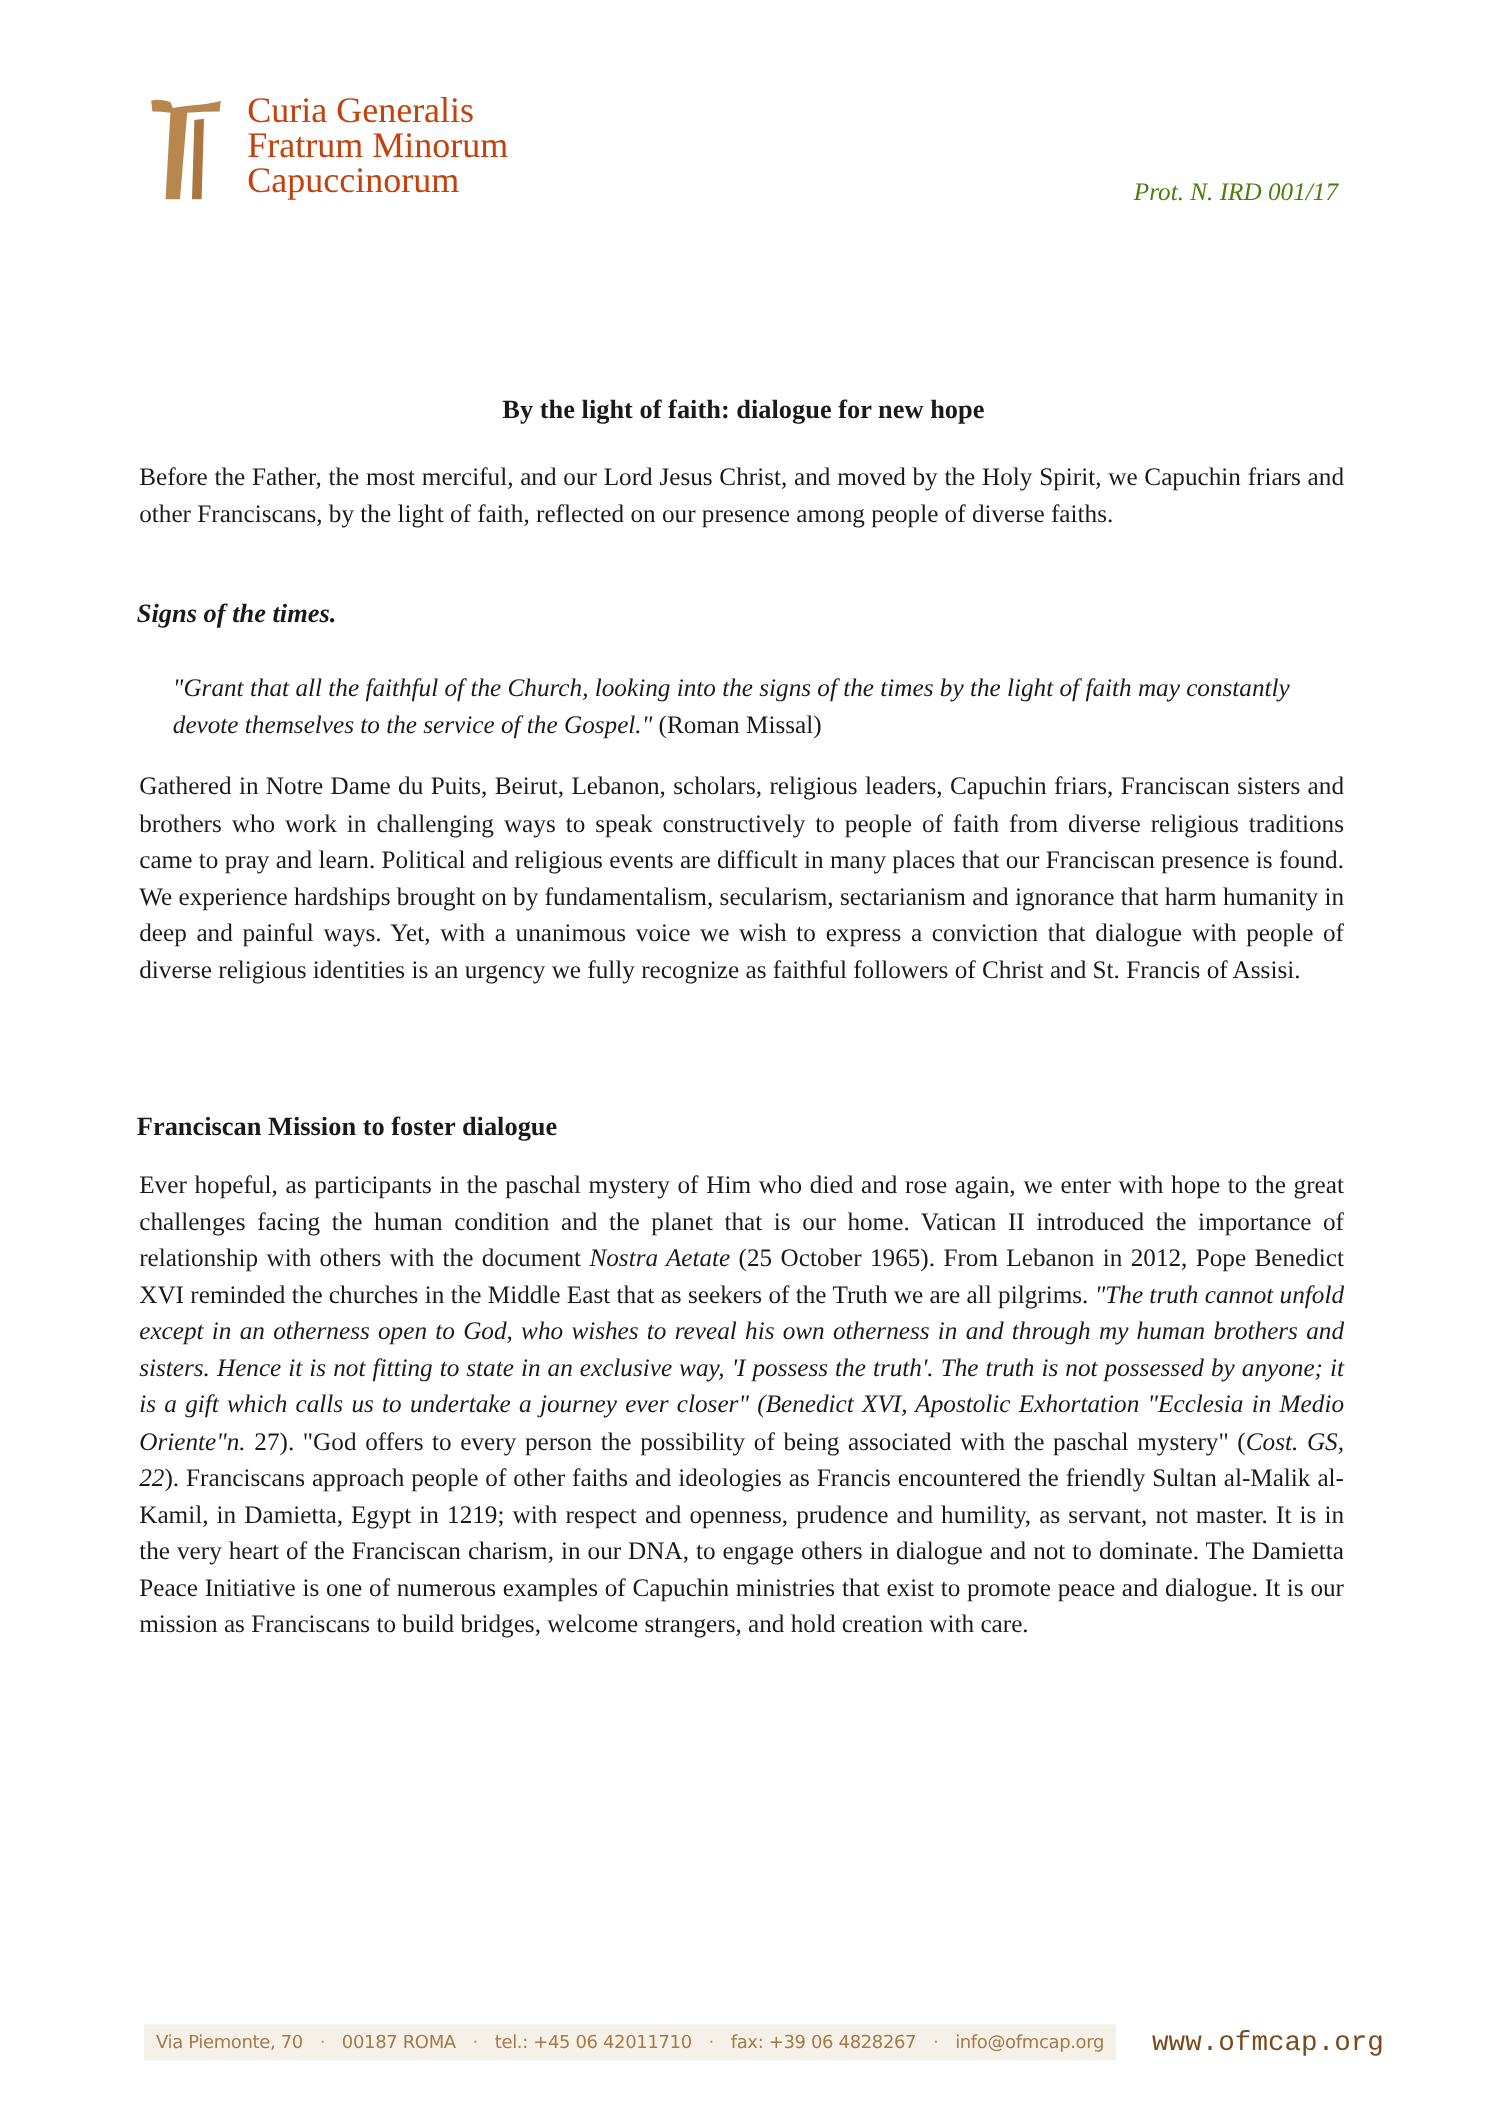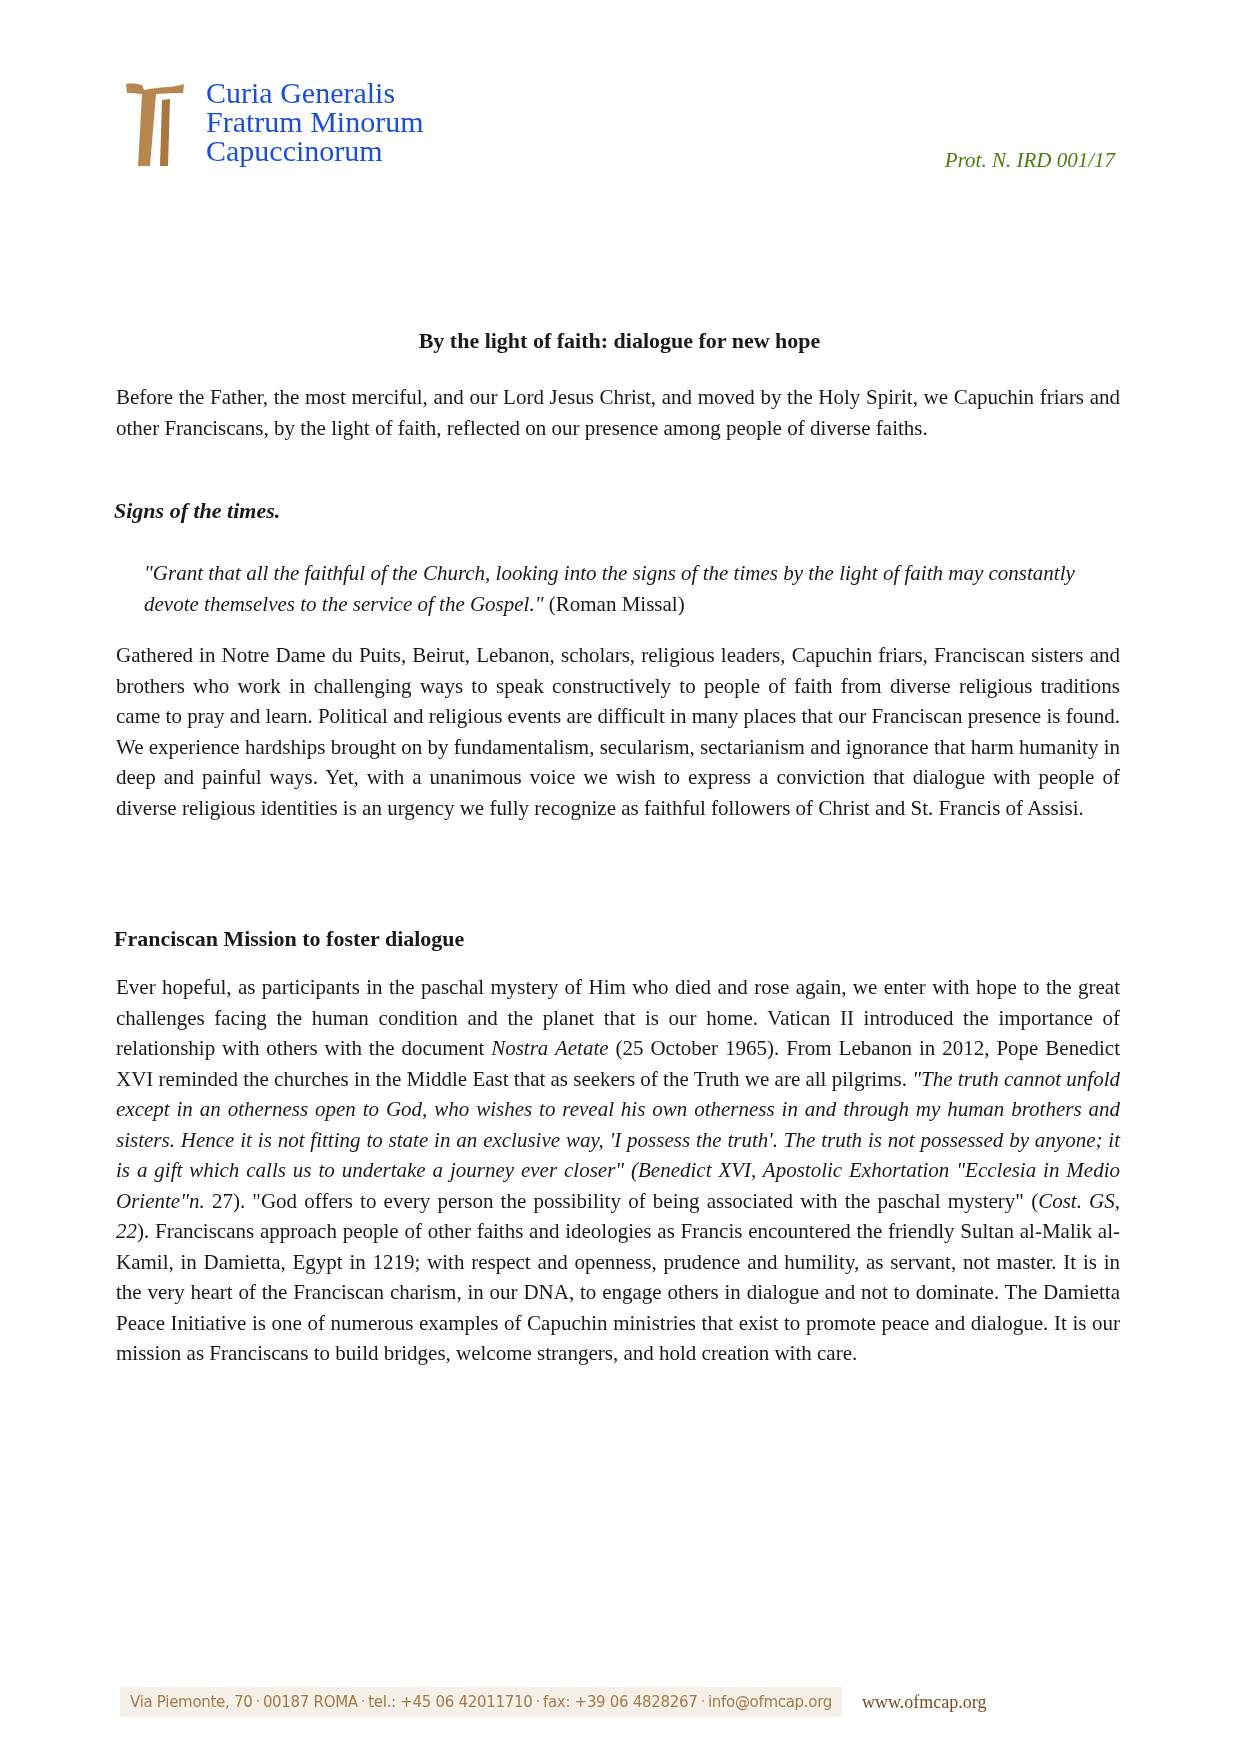--- a/index.html
+++ b/index.html
@@ -2,36 +2,36 @@
 <html><head>
 <meta charset="utf-8">
 <style>
   html, body { margin: 0; padding: 0; }
   body {
     width: 1239px; height: 1754px; background: #ffffff; position: relative; overflow: hidden;
     font-family: "Liberation Serif", "DejaVu Serif", serif; color: #1a1a1a;
   }
   .letterhead { position: absolute; left: 124px; top: 78px; display: flex; align-items: flex-start; }
   .logo { width: 62px; height: 88px; margin-right: 20px; margin-top: 2px; }
-  .org-name { color: #1d4ed8; font-family: "Liberation Serif", serif; font-size: 30px; line-height: 29px; }
+  .org-name { color: #c2410c; font-family: "Liberation Serif", serif; font-size: 30px; line-height: 29px; }
   .org-name div { white-space: nowrap; }
   .prot { position: absolute; right: 124px; top: 148px; font-style: italic; font-size: 21px; color: #4d7c0f; }
   .doc-title { position: absolute; left: 0; right: 0; top: 328px; text-align: center; font-weight: bold; font-size: 22px; }
   .body-block { position: absolute; left: 116px; width: 1004px; font-size: 21px; line-height: 30.5px; text-align: justify; }
   .heading { position: absolute; left: 114px; font-weight: bold; font-size: 22px; }
   .quote { position: absolute; left: 144px; width: 974px; font-size: 21px; line-height: 31px; font-style: italic; }
   .quote .cite { font-style: normal; }
   em, .it { font-style: italic; }
   .footer { position: absolute; left: 120px; top: 1682px; width: 1020px; height: 40px; display: flex; align-items: center; }
   .footer-strip {
     background: #f6f1e8; color: #a47a4a; font-family: "DejaVu Sans", sans-serif; font-size: 15px;
-    padding: 6px 10px; display: flex; gap: 3px; align-items: center; white-space: nowrap; letter-spacing: -0.3px;
+    padding: 6px 10px; display: flex; gap: 14px; align-items: center; white-space: nowrap; letter-spacing: -0.3px;
   }
   .dot { color: #b99670; }
-  .web { color: #7a4a1c; font-family: Liberation Serif, serif; font-size: 18px; margin-left: 20px; white-space: nowrap; }
+  .web { color: #7a4a1c; font-family: Liberation Mono, monospace; font-size: 23px; margin-left: 30px; white-space: nowrap; }
 </style>
 </head>
 <body>
 
 <div class="letterhead">
   <svg class="logo" viewBox="0 0 62 88">
     <path d="M2 4 Q8 2 18 5 L20 10 Q30 8 44 7 Q54 6 60 4 L59 13 Q46 13 32 14 L26 86 L14 86 L18 14 Q10 13 3 13 Z" fill="#b8874f"></path>
     <path d="M38 20 L46 19 L44 86 L36 86 Z" fill="#a9773f"></path>
   </svg>
   <div class="org-name">

